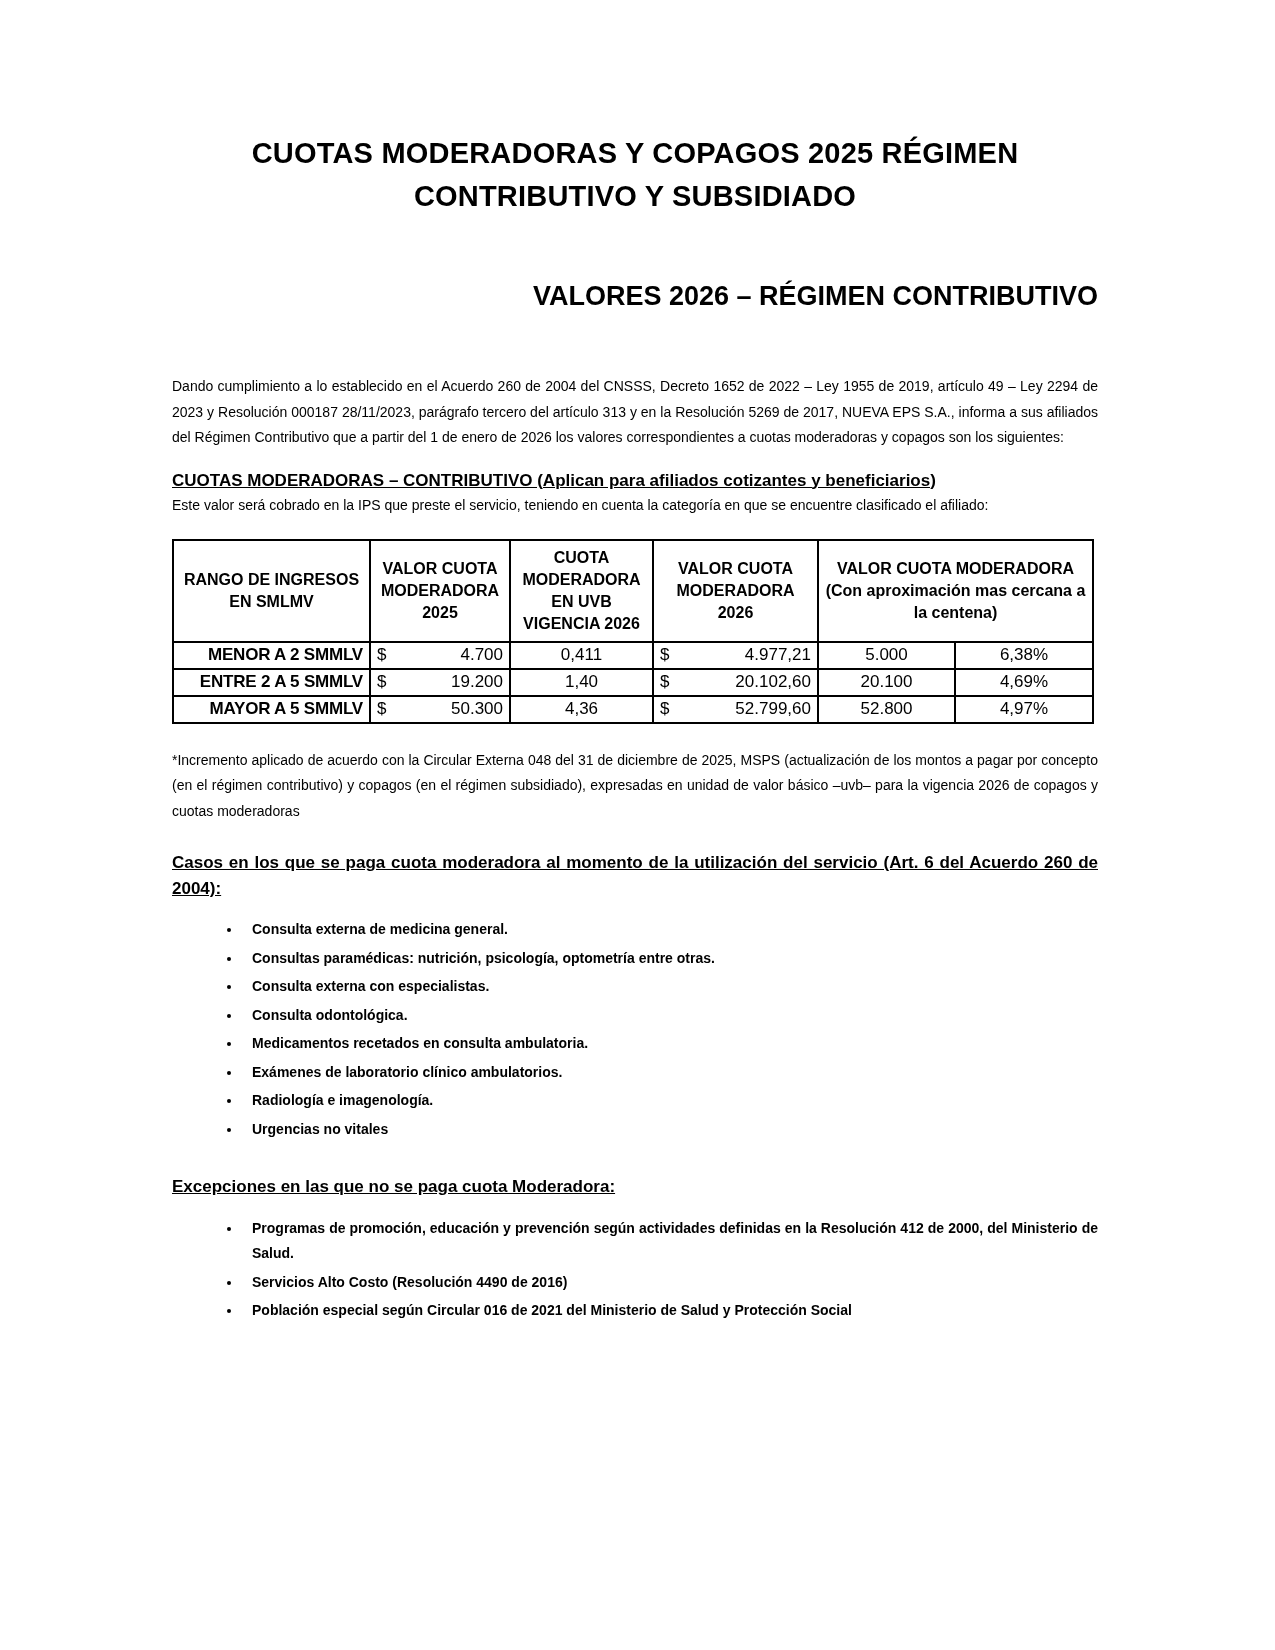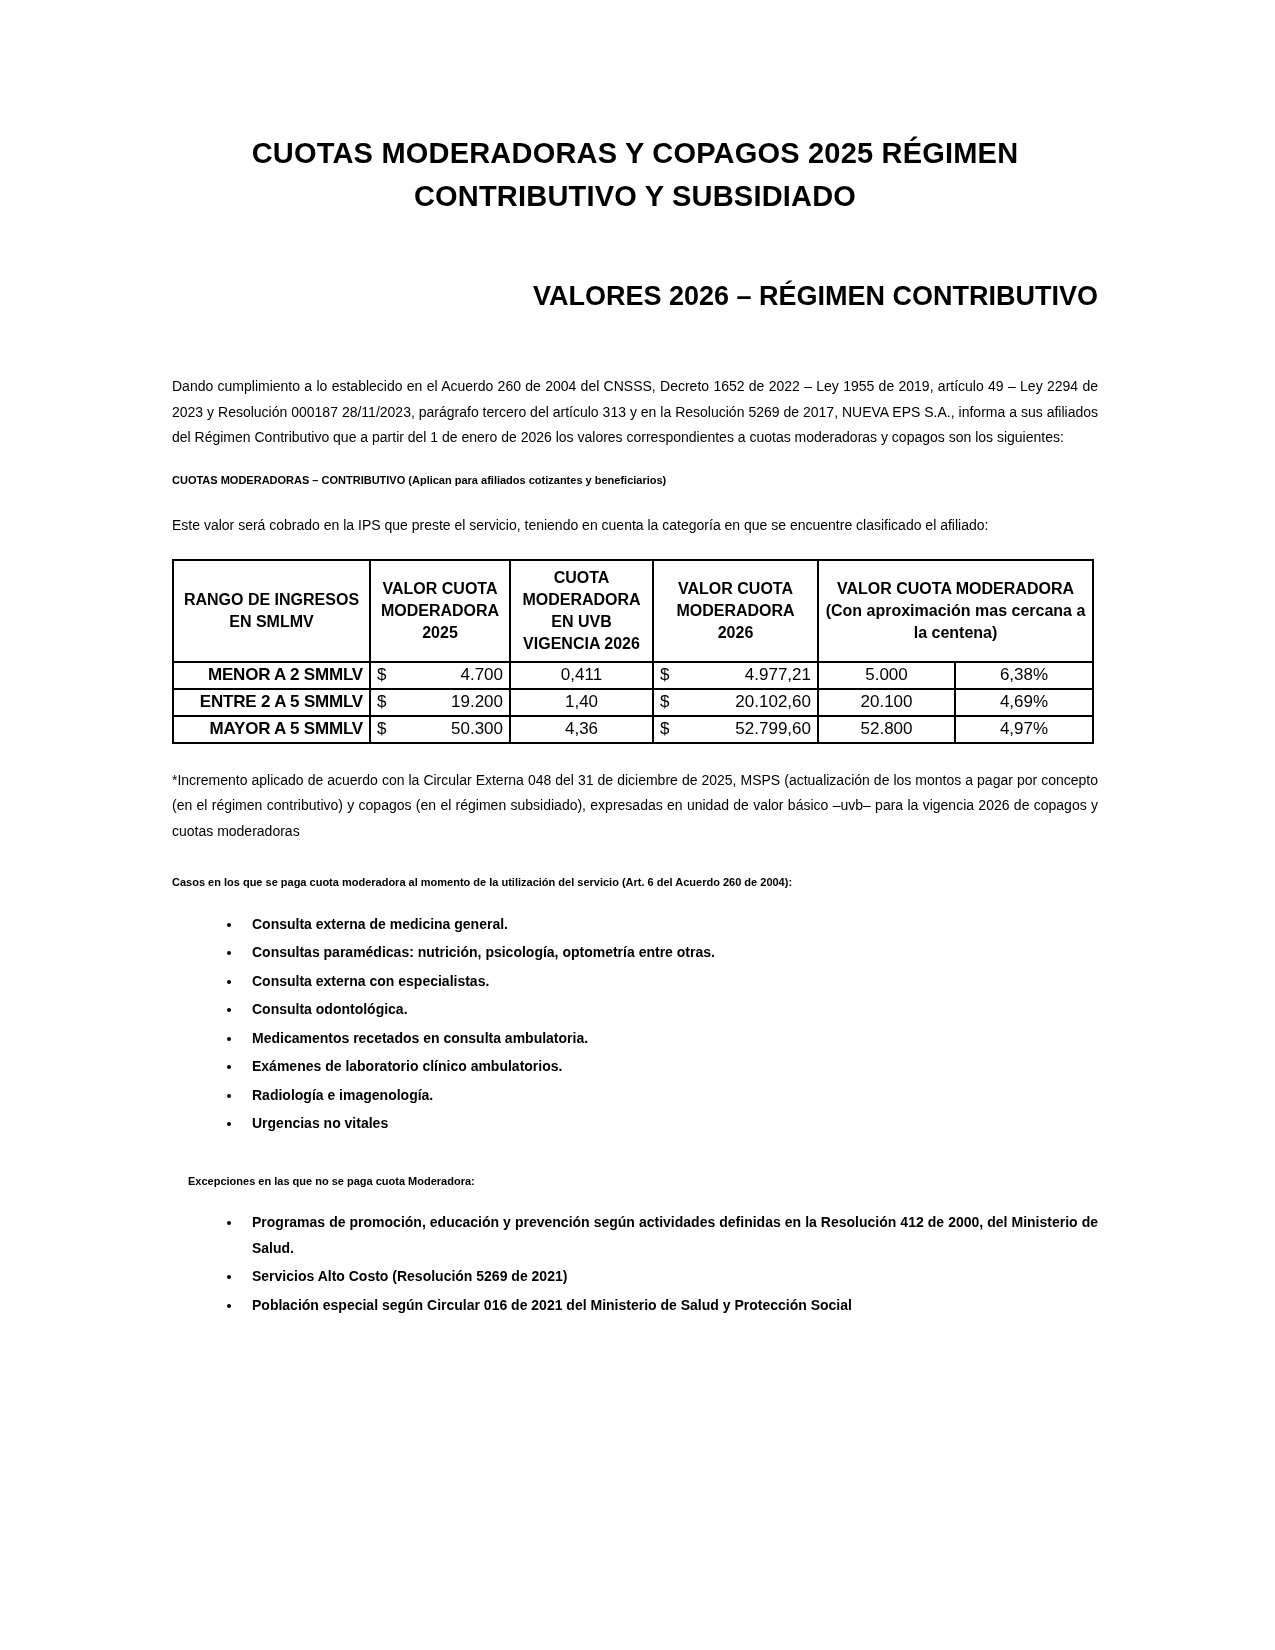--- a/index.html
+++ b/index.html
@@ -32,26 +32,27 @@
     line-height: 40px;
   }
   .body-text {
     font-size: 14px;
     line-height: 25.5px;
     text-align: justify;
   }
   .intro { margin-top: 58px; }
   .section-heading {
     margin-top: 17px;
-    font-size: 11px;
+    font-size: 17px;
     line-height: 25.5px;
     font-weight: bold;
     text-align: justify;
-  }
-  .desc { margin-top: 20px; }
+    text-decoration: underline;
+  }
+  .desc { margin-top: 0; }
   table.rates {
     margin-top: 20px;
     border-collapse: collapse;
     table-layout: fixed;
     width: 920px;
   }
   table.rates th, table.rates td {
     border: 2px solid #000000;
   }
   table.rates th {
@@ -85,21 +86,21 @@
     list-style: disc outside;
   }
   ul.bullets li {
     font-size: 14px;
     line-height: 25.5px;
     margin-bottom: 3px;
     padding-left: 10px;
     font-weight: bold;
   }
   ul.bullets.justified li { text-align: justify; }
-  .excepciones-heading { margin-top: 32px; margin-left: 16px; }
+  .excepciones-heading { margin-top: 32px; }
 </style>
 </head>
 <body>
 
 <div class="page">
 
   <h1 class="doc-title">
     <span>CUOTAS MODERADORAS Y COPAGOS 2025 RÉGIMEN</span>
     <span>CONTRIBUTIVO Y SUBSIDIADO</span>
   </h1>
@@ -200,17 +201,17 @@
     <li>Medicamentos recetados en consulta ambulatoria.</li>
     <li>Exámenes de laboratorio clínico ambulatorios.</li>
     <li>Radiología e imagenología.</li>
     <li>Urgencias no vitales</li>
   </ul>
 
   <p class="section-heading excepciones-heading">Excepciones en las que no se paga cuota Moderadora:</p>
 
   <ul class="bullets justified">
     <li>Programas de promoción, educación y prevención según actividades definidas en la Resolución 412 de 2000, del Ministerio de Salud.</li>
-    <li>Servicios Alto Costo (Resolución 5269 de 2021)</li>
+    <li>Servicios Alto Costo (Resolución 4490 de 2016)</li>
     <li>Población especial según Circular 016 de 2021 del Ministerio de Salud y Protección Social</li>
   </ul>
 
 </div>
 
 </body></html>

